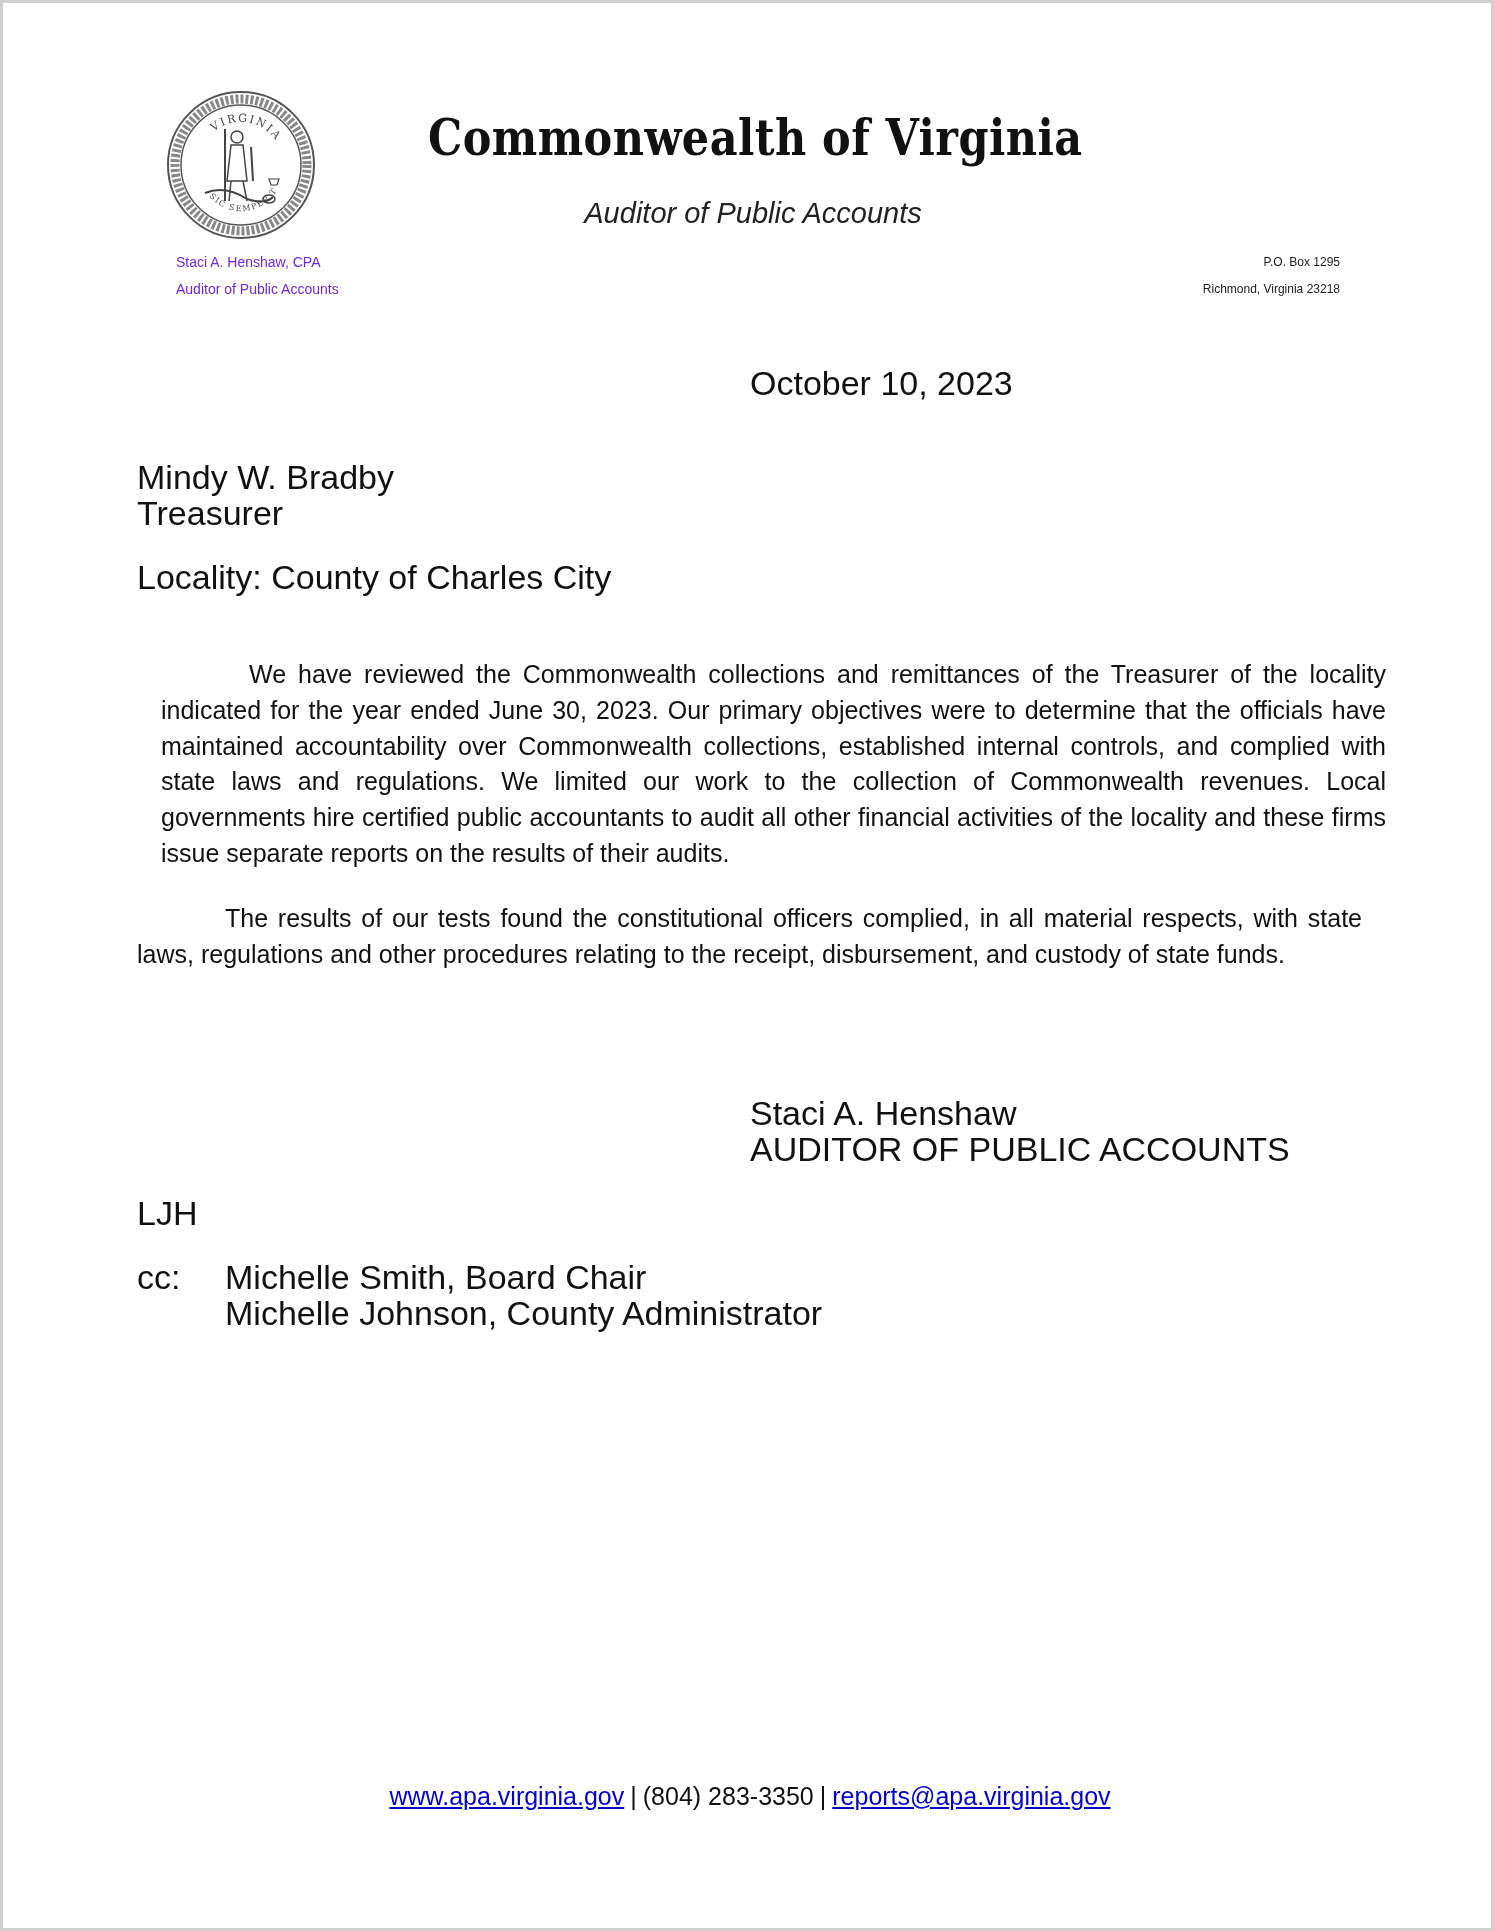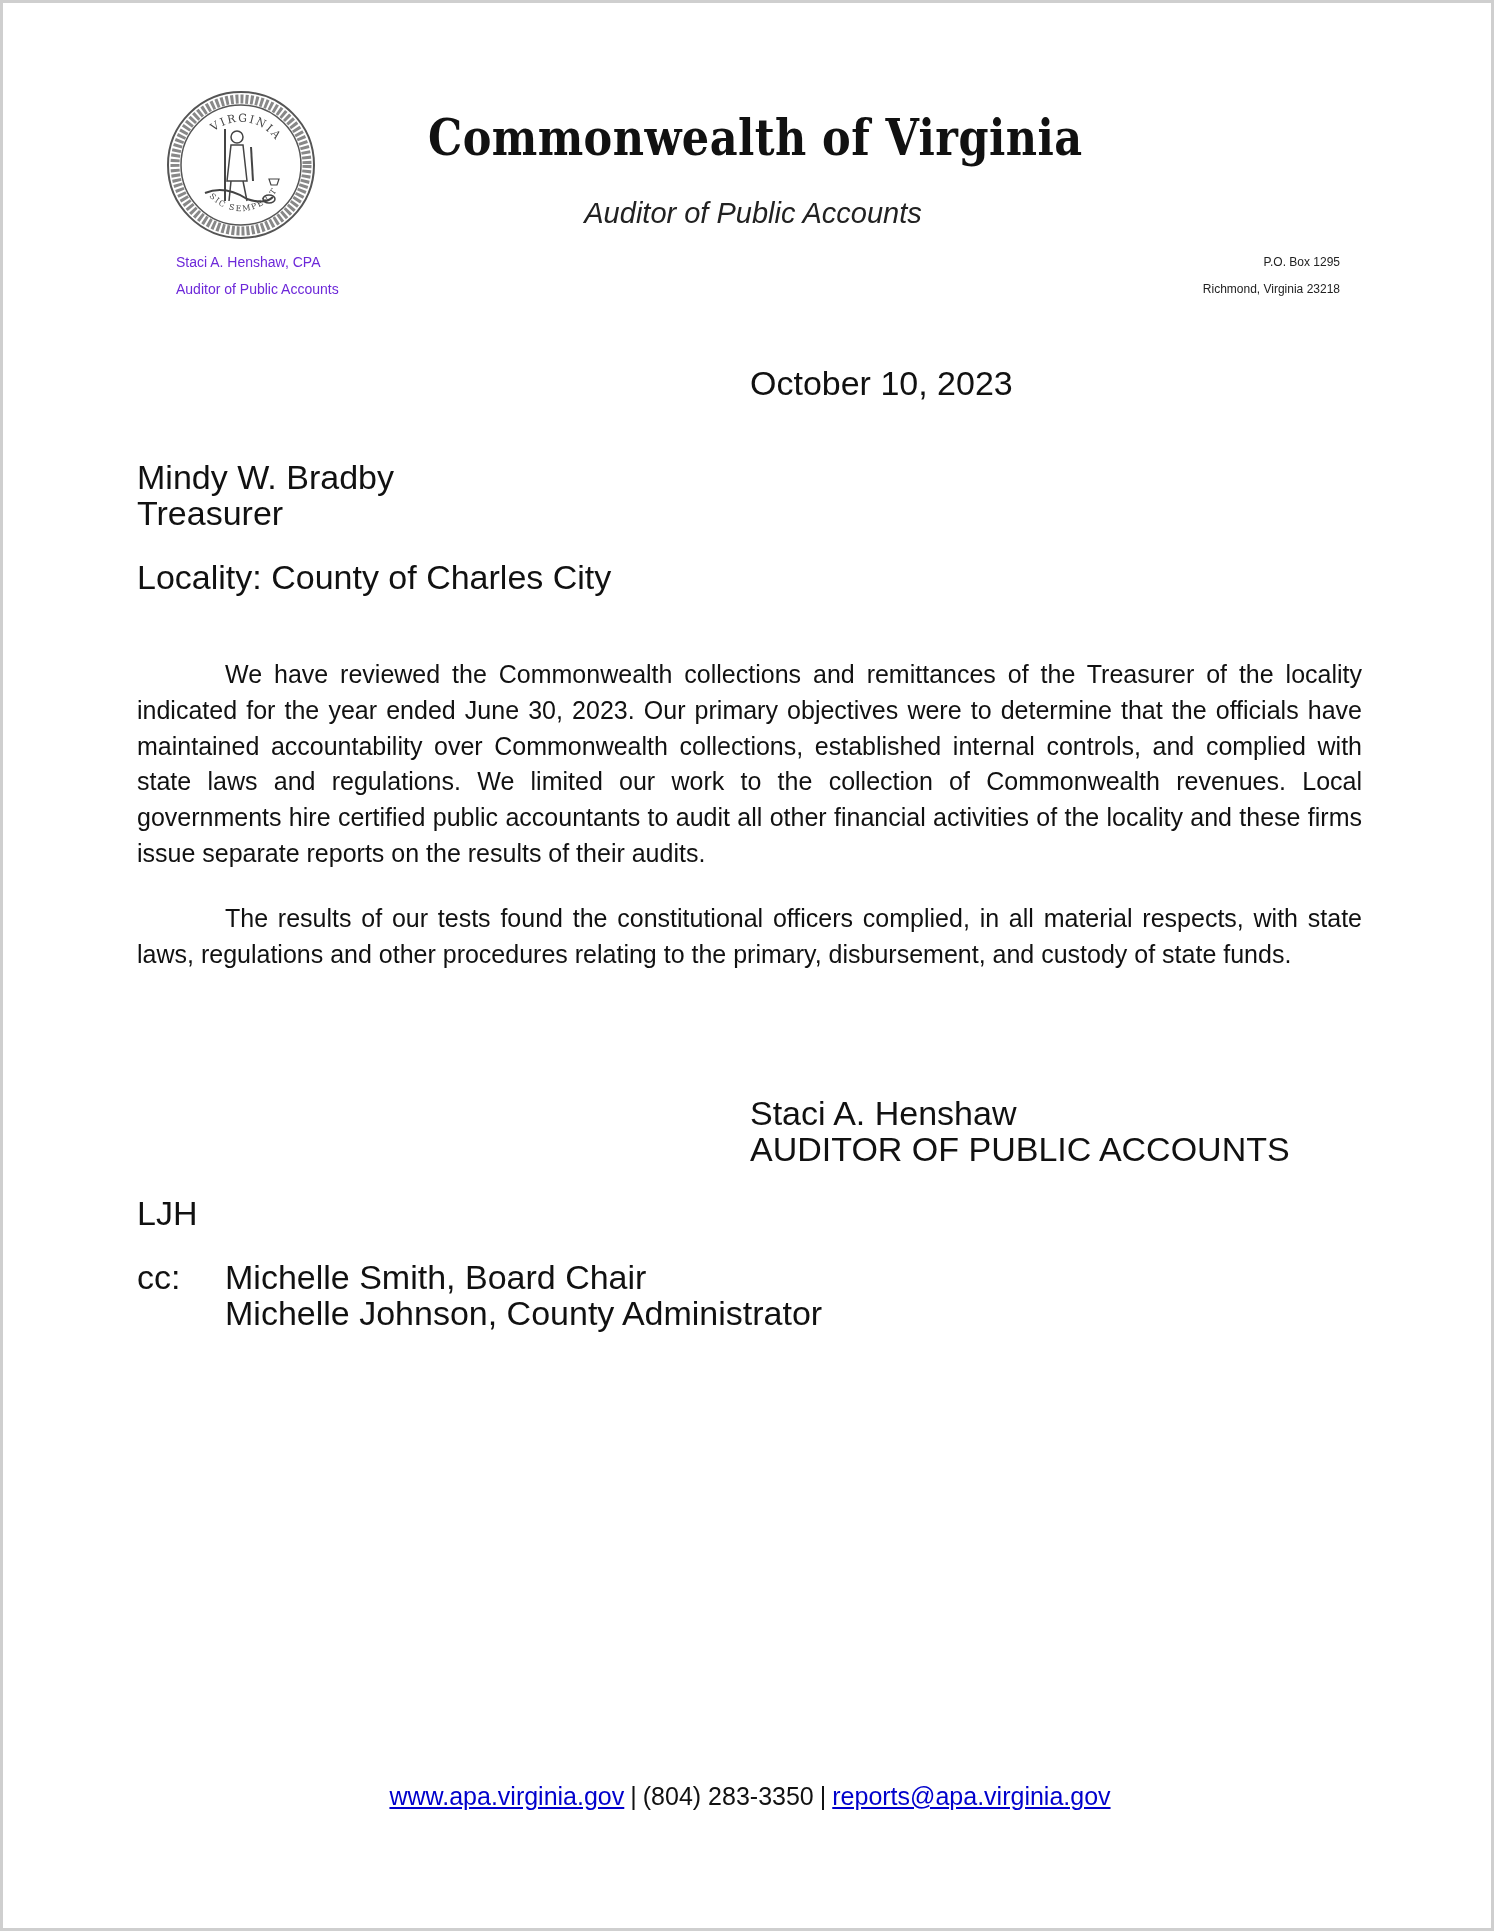--- a/index.html
+++ b/index.html
@@ -38,21 +38,21 @@
     .txt { font-size: 34px; line-height: 36px; color: #111; }
     .date { left: 747px; top: 362px; }
     .recip { left: 134px; top: 456px; }
     .locality { left: 134px; top: 556px; }
 
     .para {
       position: absolute; left: 134px; width: 1225px;
       text-align: justify; text-indent: 88px;
       font-size: 25px; line-height: 35.8px; color: #111;
     }
-    .para1 { top: 654px; }
+    .para1 { top: 654px; margin-left: 24px; }
     .para2 { top: 898px; }
 
     .sig { left: 747px; top: 1092px; }
     .initials { left: 134px; top: 1192px; }
     .cc-label { left: 134px; top: 1256px; }
     .cc-list { left: 222px; top: 1256px; }
 
     
     .footer {
       left: 0; top: 1776px; width: 1494px; text-align: center;
@@ -110,21 +110,21 @@
   <div class="abs txt date">October 10, 2023</div>
 
   <div class="abs txt recip">
     <div>Mindy W. Bradby</div>
     <div>Treasurer</div>
   </div>
 
   <div class="abs txt locality">Locality: County of Charles City</div>
 
   <div class="para para1">We have reviewed the Commonwealth collections and remittances of the Treasurer of the locality indicated for the year ended June 30, 2023.  Our primary objectives were to determine that the officials have maintained accountability over Commonwealth collections, established internal controls, and complied with state laws and regulations.  We limited our work to the collection of Commonwealth revenues. Local governments hire certified public accountants to audit all other financial activities of the locality and these firms issue separate reports on the results of their audits.</div>
-  <div class="para para2">The results of our tests found the constitutional officers complied, in all material respects, with state laws, regulations and other procedures relating to the primary, disbursement, and custody of state funds.</div>
+  <div class="para para2">The results of our tests found the constitutional officers complied, in all material respects, with state laws, regulations and other procedures relating to the receipt, disbursement, and custody of state funds.</div>
 
   <div class="abs txt sig">
     <div>Staci A. Henshaw</div>
     <div>AUDITOR OF PUBLIC ACCOUNTS</div>
   </div>
 
   <div class="abs txt initials">LJH</div>
 
   <div class="abs txt cc-label">cc:</div>
   <div class="abs txt cc-list">

